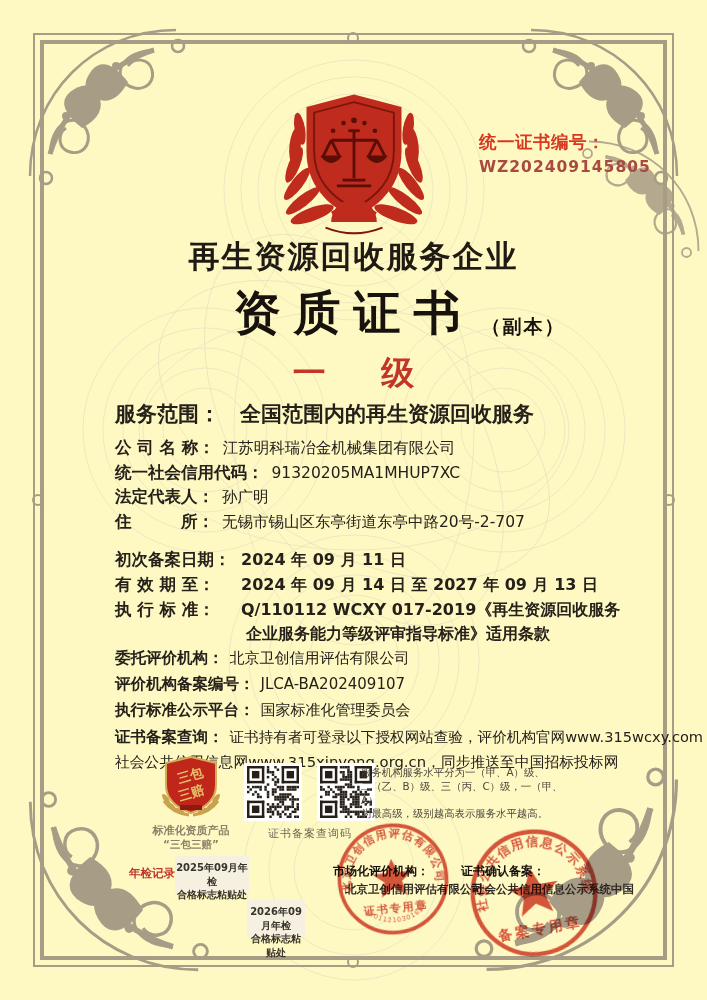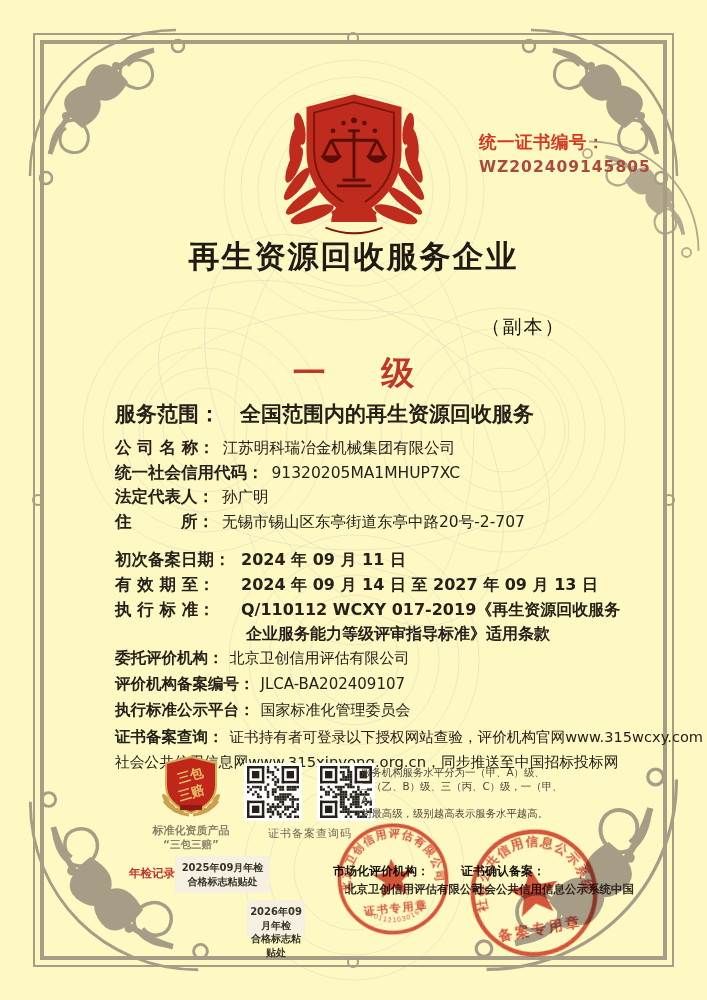--- a/index.html
+++ b/index.html
@@ -10,21 +10,21 @@
   
   #bg-guilloche,#bg-frame{position:absolute;left:0;top:0;width:707px;height:1000px;pointer-events:none;}
   
   .certno{left:479px;top:130px;}
   .certno .lbl{font-size:17.5px;font-weight:800;color:#d7381f;letter-spacing:.5px;}
   .certno .val{margin-top:4px;font-size:15.5px;font-weight:600;color:#a84a40;letter-spacing:1px;}
   
   .t-cat{left:0;right:0;top:236px;text-align:center;font-size:31px;font-weight:800;letter-spacing:2px;color:#1f1a14;}
   .t-main{left:0;right:0;top:282px;height:64px;text-align:center;}
   .t-main .big{font-size:47px;font-weight:800;letter-spacing:13px;color:#17120d;}
-  .t-main .copy{position:absolute;left:calc(50% + 128px);bottom:6px;font-size:19px;font-weight:400;color:#17120d;letter-spacing:2px;}
+  .t-main .copy{position:absolute;left:calc(50% + 128px);bottom:6px;font-size:19px;font-weight:700;color:#17120d;letter-spacing:2px;}
   .t-grade{left:0;right:0;top:351px;text-align:center;font-size:33px;font-weight:800;color:#c23527;letter-spacing:22px;text-indent:22px;}
   
   .scope{left:115px;top:400px;font-size:21px;white-space:nowrap;}
   .scope .lbl{font-weight:800;}
   .scope .val{font-weight:600;margin-left:20px;}
   .company{left:115px;top:436px;}
   .company .row{height:24.6px;line-height:24.6px;white-space:nowrap;}
   .company .lbl{font-size:16.5px;font-weight:800;}
   .company .val{font-size:15.5px;font-weight:500;margin-left:8px;}
   
@@ -46,21 +46,21 @@
   .badge .cap2{font-size:10.5px;font-weight:600;color:#8d8069;}
   
   .qrwrap{left:224px;top:763px;width:132px;padding-left:20px;}
   .qr{display:inline-block;width:52px;height:52px;background:#fff;padding:3px;vertical-align:top;}
   .qr + .qr{margin-left:10px;}
   .qrcap{margin-top:5px;text-align:center;font-size:11px;color:#6e6655;letter-spacing:1px;}
   
   .note{left:361px;top:766px;width:210px;font-size:10.4px;line-height:13.8px;color:#4d473d;}
   
   .annual-label{left:129px;top:866px;font-size:11.5px;font-weight:700;color:#c03327;}
-  .abox{top:856px;width:95px;height:37px;background:#f6f0e1;text-align:center;
+  .abox{top:856px;width:74px;height:37px;background:#f6f0e1;text-align:center;
         font-size:10px;font-weight:700;line-height:13.5px;color:#38332b;padding-top:5px;box-sizing:border-box;}
   .abox1{left:175px;}
   .abox2{left:247px;width:58px;margin-top:44px;}
   .sigs .lbl{font-size:12px;font-weight:800;color:#16110c;white-space:nowrap;}
   .sigs .val{margin-top:2px;margin-left:12px;font-size:11.5px;font-weight:600;color:#2e2923;white-space:nowrap;}
   .market{left:333px;top:863px;}
   .record{left:461px;top:863px;}
   
   .stamp{position:absolute;color:#cd382a;opacity:.85;mix-blend-mode:multiply;}
   .stamp1{left:333px;top:819px;width:120px;transform:rotate(-6deg);}
@@ -190,20 +190,21 @@
     <path d="M50,146 q30,12 60,0" stroke="#7e150d" stroke-width="2" fill="none"></path>
   </svg>
 
   <div class="abs certno">
     <div class="lbl">统一证书编号：</div>
     <div class="val">WZ202409145805</div>
   </div>
 
   <div class="abs t-cat">再生资源回收服务企业</div>
   <div class="abs t-main">
+    <span class="big">资质证书</span>
     <span class="copy">（副本）</span>
   </div>
   <div class="abs t-grade">一 级</div>
 
   <div class="abs scope">
     <span class="lbl">服务范围：</span><span class="val">全国范围内的再生资源回收服务</span>
   </div>
 
   <div class="abs company">
     <div class="row">

